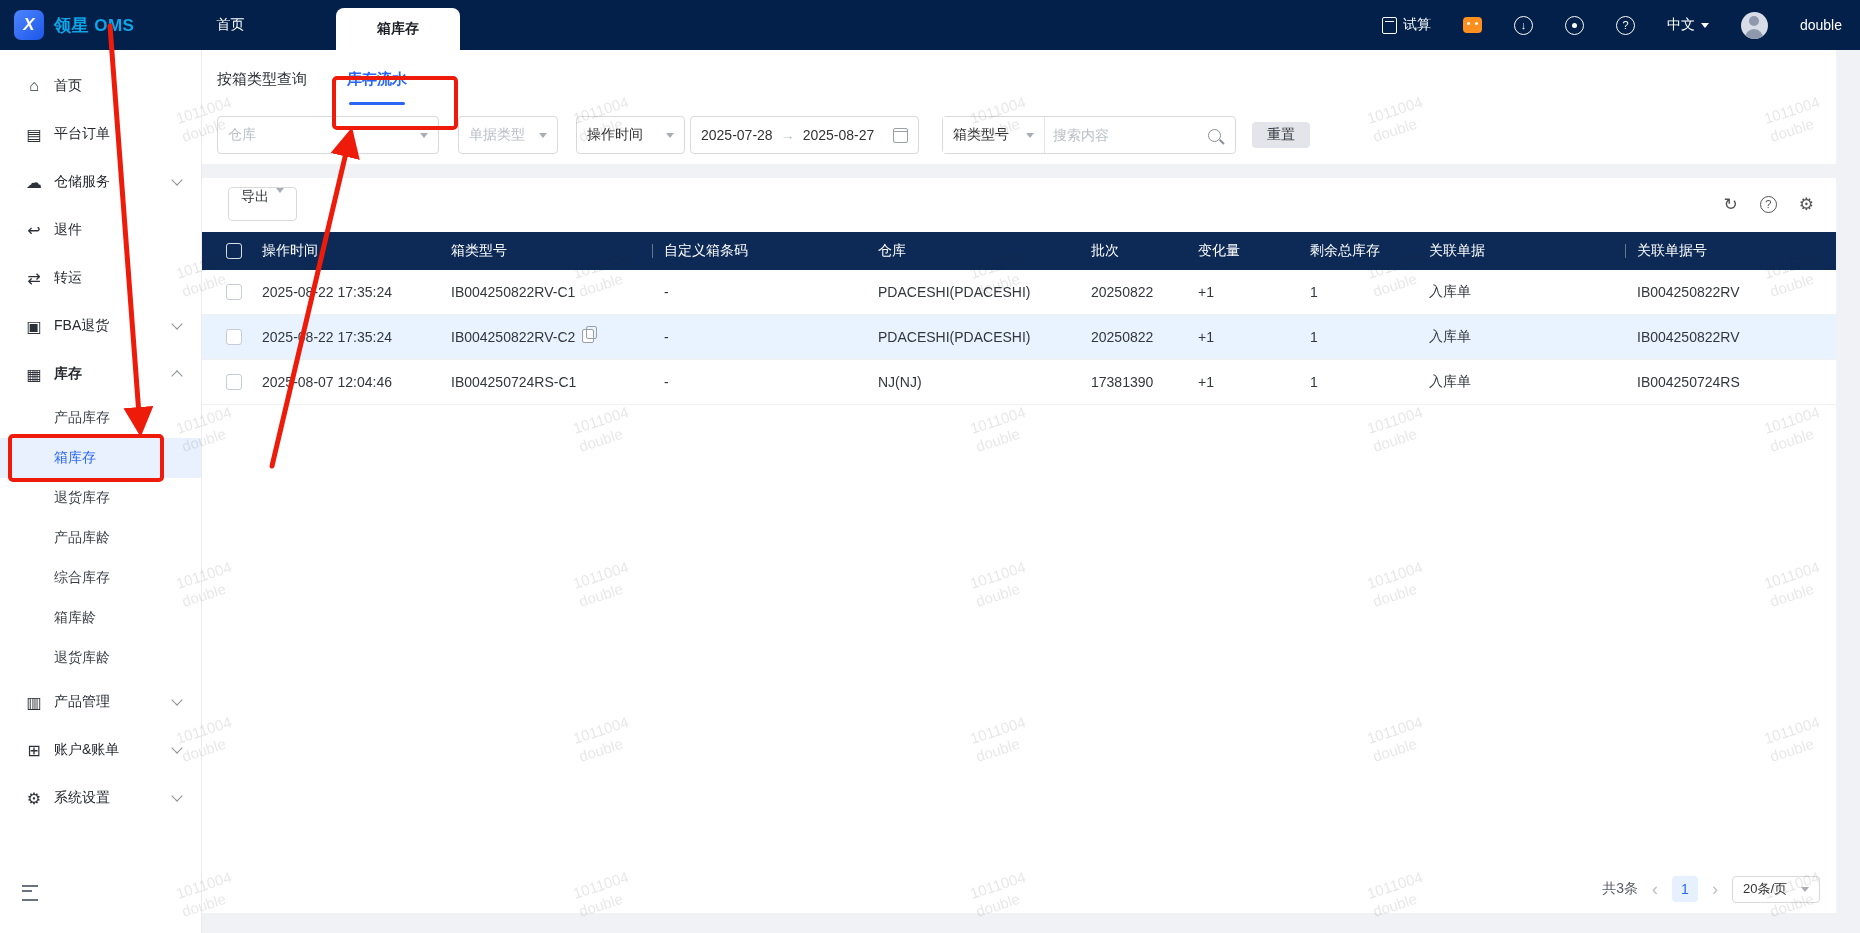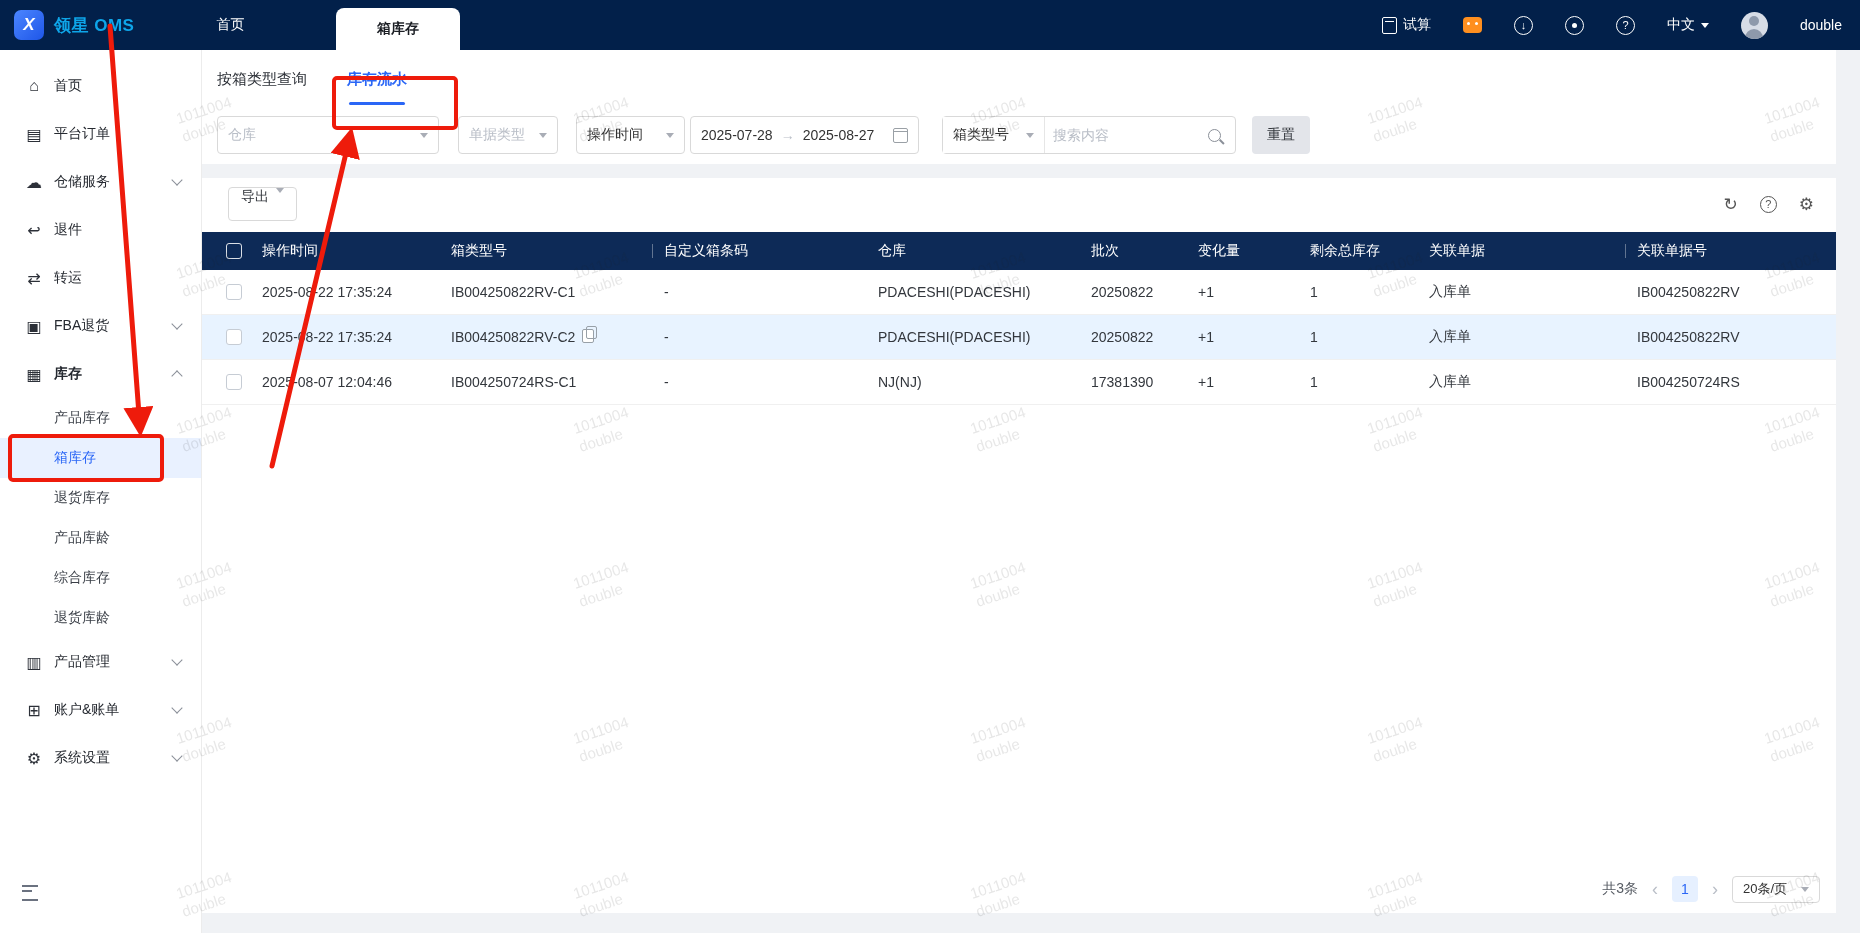--- a/index.html
+++ b/index.html
@@ -68,21 +68,21 @@
   .daterange .arrow{color:#b9bec7;}
   .cal-icon{margin-left:auto;width:13px;height:13px;border:1.4px solid #9aa0a6;border-radius:2px;position:relative;flex:none;}
   .cal-icon::before{content:'';position:absolute;top:2.5px;left:0;right:0;height:1.3px;background:#9aa0a6;}
   .compound{height:38px;box-sizing:border-box;border:1px solid #d9d9d9;border-radius:4px;background:#fff;
             display:flex;align-items:center;width:294px;margin-right:16px;}
   .compound .seg{border:none;border-right:1px solid #e6e6e6;border-radius:0;width:102px;height:100%;flex:none;}
   .search-input{flex:1;border:none;outline:none;padding:0 8px;font-size:14px;font-family:inherit;color:#333;min-width:0;background:transparent;}
   .search-input::placeholder{color:#b9bec7;}
   .search-icon{width:11px;height:11px;border:1.5px solid #8a8f98;border-radius:50%;position:relative;margin-right:14px;flex:none;cursor:pointer;}
   .search-icon::after{content:'';position:absolute;width:6px;height:1.5px;background:#8a8f98;transform:rotate(45deg);right:-5px;bottom:-2px;}
-  .reset-btn{height:38px;width:58px;background:#e3e5ea;border:none;border-radius:4px;font-size:14px;color:#33373d;cursor:pointer;font-family:inherit;}
+  .reset-btn{height:26px;width:58px;background:#e3e5ea;border:none;border-radius:4px;font-size:14px;color:#33373d;cursor:pointer;font-family:inherit;}
 
   
   .card{position:absolute;top:128px;left:0;width:1634px;height:735px;background:#fff;}
   .toolbar{position:absolute;top:8px;left:26px;right:22px;height:36px;display:flex;align-items:center;}
   .export-btn{height:34px;padding:0 12px;display:flex;align-items:flex-start;gap:7px;background:#fff;border:1px solid #d9d9d9;
               border-radius:4px;font-size:14px;color:#33373d;cursor:pointer;font-family:inherit;}
   .toolbar-icons{margin-left:auto;display:flex;align-items:center;gap:22px;color:#555;}
   .tb-icon{font-size:17px;cursor:pointer;line-height:1;}
   .tb-icon.circle{width:17px;height:17px;border:1.4px solid #555;border-radius:50%;font-size:11px;display:flex;
                   align-items:center;justify-content:center;box-sizing:border-box;}
@@ -183,20 +183,21 @@
         <div class="m-item expanded">
           <span class="m-icon">▦</span>
           <span class="m-label">库存</span>
           <span class="chev up"></span>
         </div>
         <div class="m-sub">产品库存</div>
         <div class="m-sub active">箱库存</div>
         <div class="m-sub">退货库存</div>
         <div class="m-sub">产品库龄</div>
         <div class="m-sub">综合库存</div>
+        <div class="m-sub">箱库龄</div>
         <div class="m-sub">退货库龄</div>
         <div class="m-item">
           <span class="m-icon">▥</span>
           <span class="m-label">产品管理</span>
           <span class="chev"></span>
         </div>
         <div class="m-item">
           <span class="m-icon">⊞</span>
           <span class="m-label">账户&amp;账单</span>
           <span class="chev"></span>

